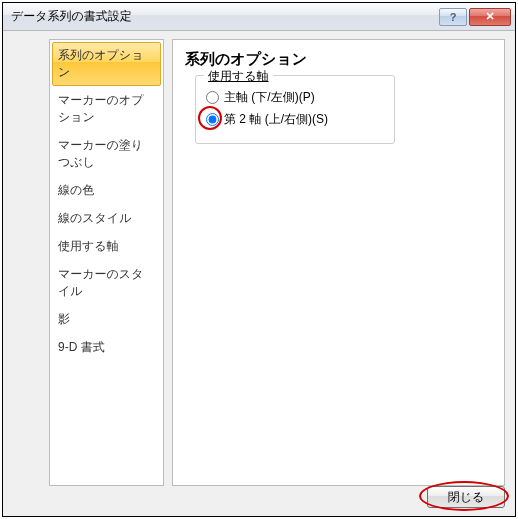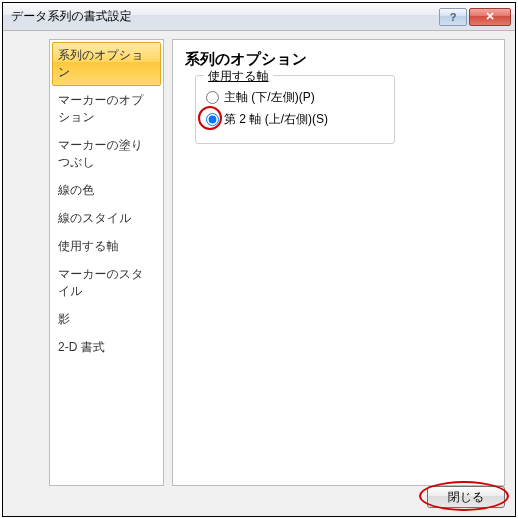--- a/index.html
+++ b/index.html
@@ -185,21 +185,21 @@
 
       <div class="sidebar">
         <div class="side-item selected"><span>系列のオプション</span></div>
         <div class="side-item"><span>マーカーのオプション</span></div>
         <div class="side-item"><span>マーカーの塗りつぶし</span></div>
         <div class="side-item"><span>線の色</span></div>
         <div class="side-item"><span>線のスタイル</span></div>
         <div class="side-item"><span>使用する軸</span></div>
         <div class="side-item"><span>マーカーのスタイル</span></div>
         <div class="side-item"><span>影</span></div>
-        <div class="side-item"><span>2-D 書式</span></div>
+        <div class="side-item"><span>9-D 書式</span></div>
       </div>
 
       <div class="main-panel">
         <div class="main-heading">系列のオプション</div>
         <div class="fieldset">
           <div class="legend">使用する軸</div>
 
           <label class="radio-row">
             <input type="radio" name="axis" style="">
             <span>主軸 (下/左側)(P)</span>

